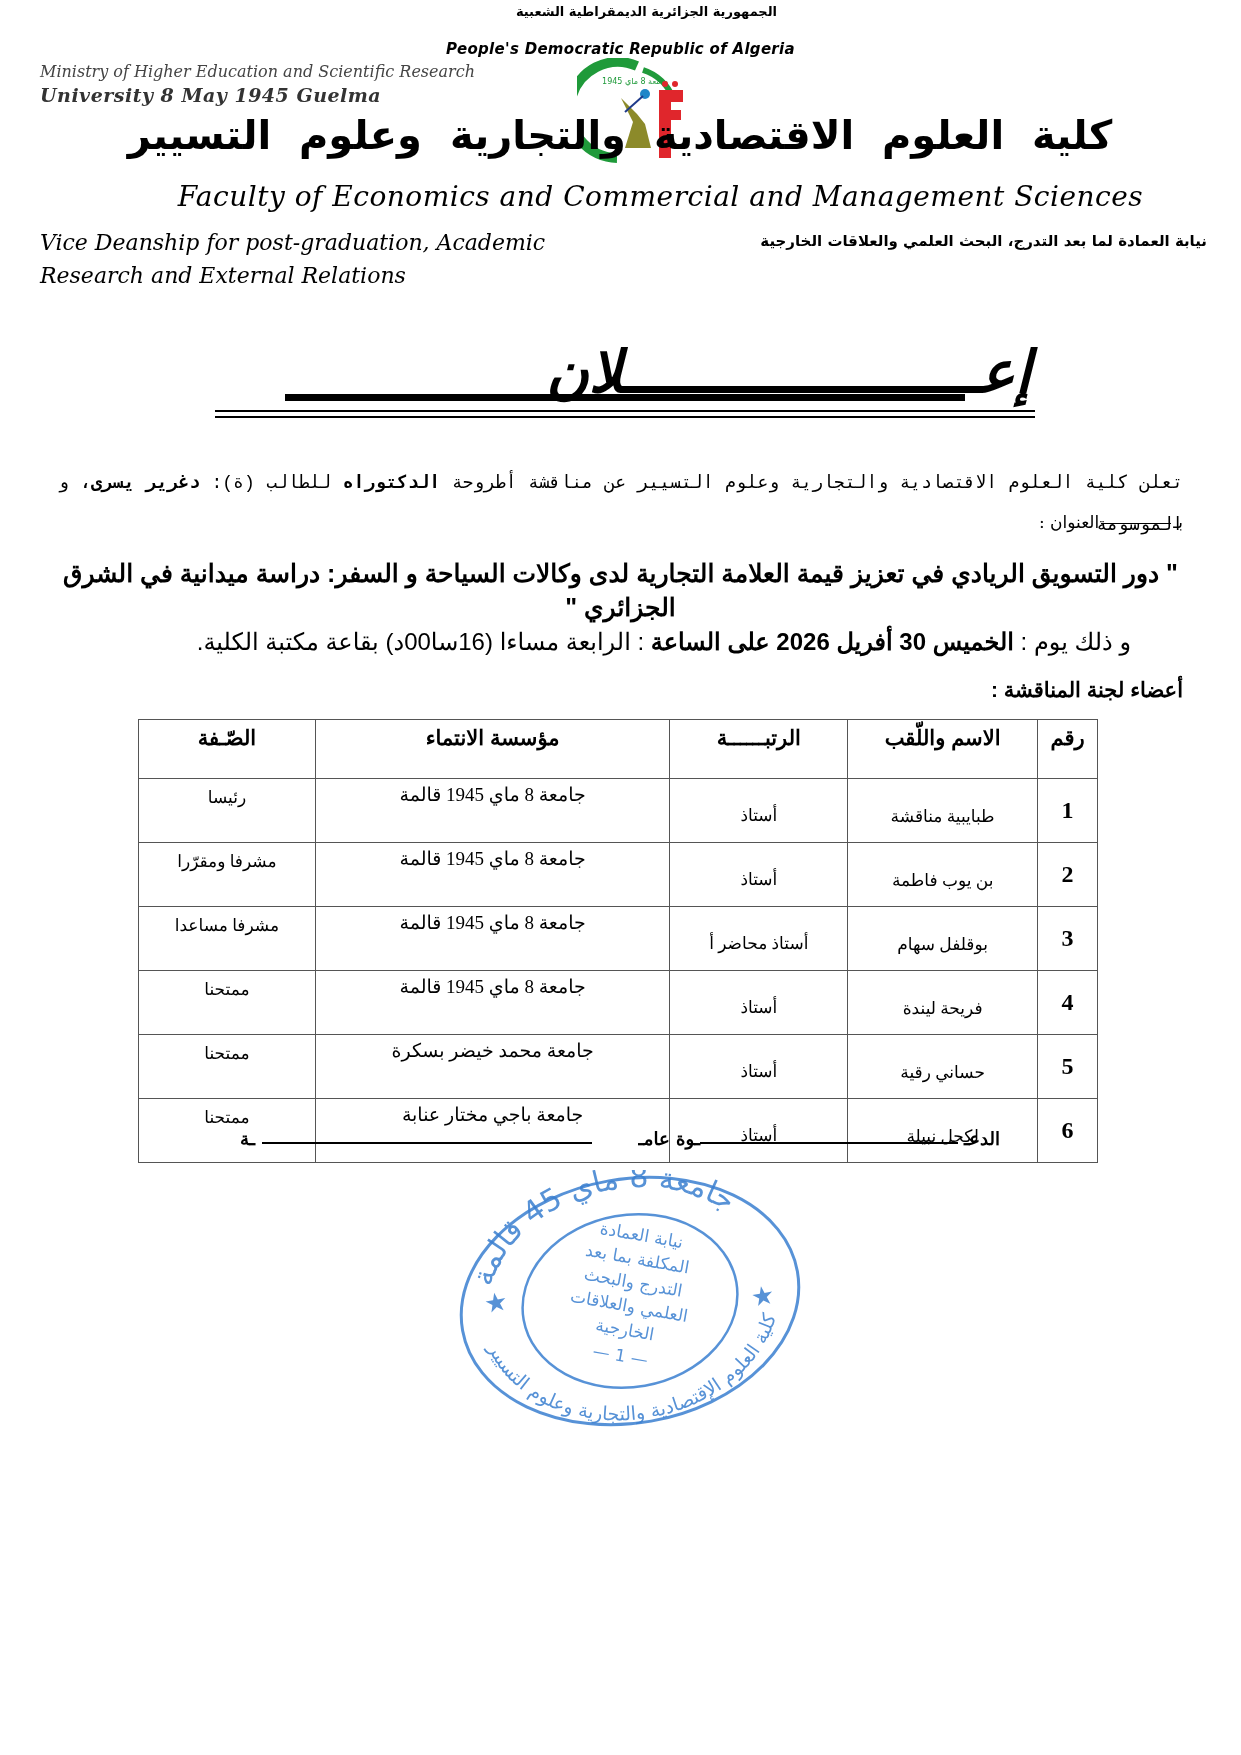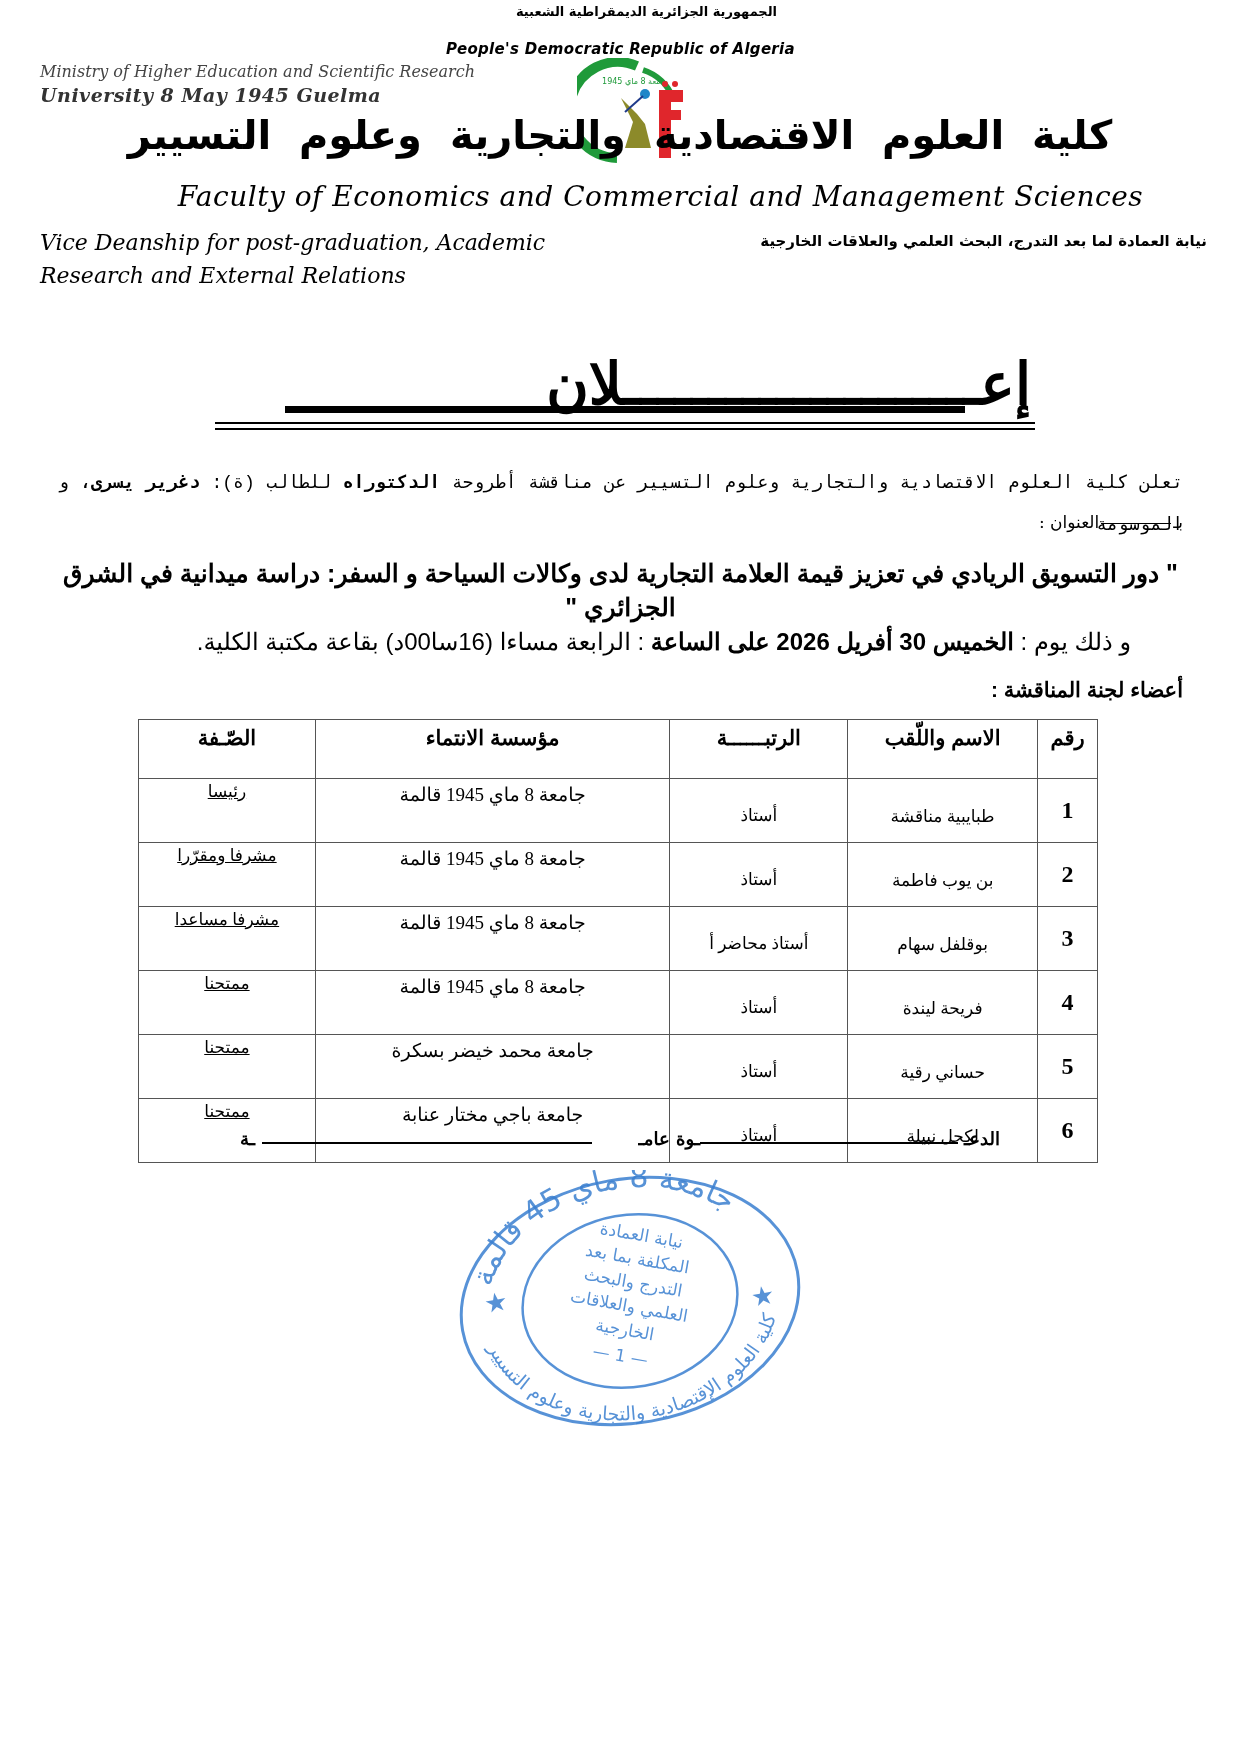--- a/index.html
+++ b/index.html
@@ -11,21 +11,21 @@
     .ministry { left: 40px; top: 62px; font-family: "DejaVu Serif", serif; font-style: italic; font-size: 16px; color: #444; }
     .university { left: 40px; top: 84px; font-family: "DejaVu Serif", serif; font-style: italic; font-weight: bold; font-size: 19px; color: #333; letter-spacing: 0.5px; }
 
     .logo { left: 577px; top: 58px; width: 118px; height: 110px; }
 
     .faculty-ar { left: 30px; width: 1180px; top: 112px; text-align: center; direction: rtl; font-family: "DejaVu Sans", sans-serif; font-weight: bold; font-size: 40px; letter-spacing: 9px; word-spacing: 14px; }
     .faculty-en { left: 0; width: 1241px; top: 180px; text-align: center; font-family: "DejaVu Serif", serif; font-style: italic; font-size: 28px; letter-spacing: 0.5px; padding-left: 40px; }
     .vice-en { left: 40px; top: 226px; width: 560px; font-family: "DejaVu Serif", serif; font-style: italic; font-size: 22px; line-height: 33px; }
     .vice-ar { right: 34px; top: 232px; direction: rtl; font-family: "DejaVu Sans", sans-serif; font-size: 15px; font-weight: bold; }
 
-    .announce { left: 215px; width: 820px; top: 356px; height: 74px; }
+    .announce { left: 215px; width: 820px; top: 344px; height: 74px; font-style: italic; }
     .announce-text { position: absolute; right: 4px; top: -6px; direction: rtl; font-family: "DejaVu Serif", serif; font-size: 58px; font-weight: bold; }
     .announce-bar { position: absolute; left: 70px; right: 70px; top: 50px; height: 7px; background: #000; }
     .announce-line1 { position: absolute; left: 0; right: 0; top: 66px; height: 2px; background: #000; }
     .announce-line2 { position: absolute; left: 0; right: 0; top: 72px; height: 2px; background: #000; }
 
     .intro { right: 58px; left: 58px; top: 462px; direction: rtl; text-align: justify; font-family: Liberation Mono, monospace; font-size: 18px; line-height: 42px; text-align-last: right; }
     .intro b { font-weight: bold; }
     .intro-tail { right: 58px; top: 512px; direction: rtl; font-family: "DejaVu Serif", serif; font-size: 17px; }
     .intro-tail .dash { display: inline-block; width: 70px; border-bottom: 1.5px solid #000; vertical-align: middle; margin: 0 2px; }
 
@@ -34,21 +34,21 @@
     .dateline b { font-weight: bold; }
     .committee-title { right: 58px; top: 678px; direction: rtl; font-family: "Liberation Sans", sans-serif; font-weight: bold; font-size: 21px; }
 
     table.jury { position: absolute; left: 138px; top: 719px; width: 960px; border-collapse: collapse; direction: rtl; font-family: "Liberation Serif", serif; }
     table.jury td, table.jury th { border: 1.5px solid #555; text-align: center; vertical-align: middle; padding: 0 6px; }
     table.jury th { height: 52px; font-weight: bold; font-size: 21px; font-family: "Liberation Sans", sans-serif; vertical-align: top; padding-top: 6px; }
     table.jury td { height: 51px; font-size: 17px; }
     table.jury td.num { font-weight: bold; font-size: 24px; }
     table.jury td.inst { font-size: 19px; vertical-align: top; padding-top: 4px; margin-top: 24px; }
     table.jury td.rank { padding-top: 10px; }
-    table.jury td.role { vertical-align: top; padding-top: 2px; text-decoration: underline; }
+    table.jury td.role { vertical-align: top; padding-top: 8px; }
     table.jury td.name { padding-top: 12px; }
 
     .invitation { left: 240px; width: 760px; top: 1128px; height: 28px; direction: rtl; font-family: "DejaVu Serif", serif; font-size: 18px; font-weight: bold; }
     .inv-a { position: absolute; right: 0; top: 0; text-align: center; }
     .inv-b { position: absolute; right: 300px; top: 0; }
     .inv-c { position: absolute; left: 0; top: 0; }
     .inv-line { position: absolute; height: 2px; background: #000; top: 14px; }
 
     .stamp { left: 450px; top: 1170px; width: 360px; height: 262px; }
   </style>

